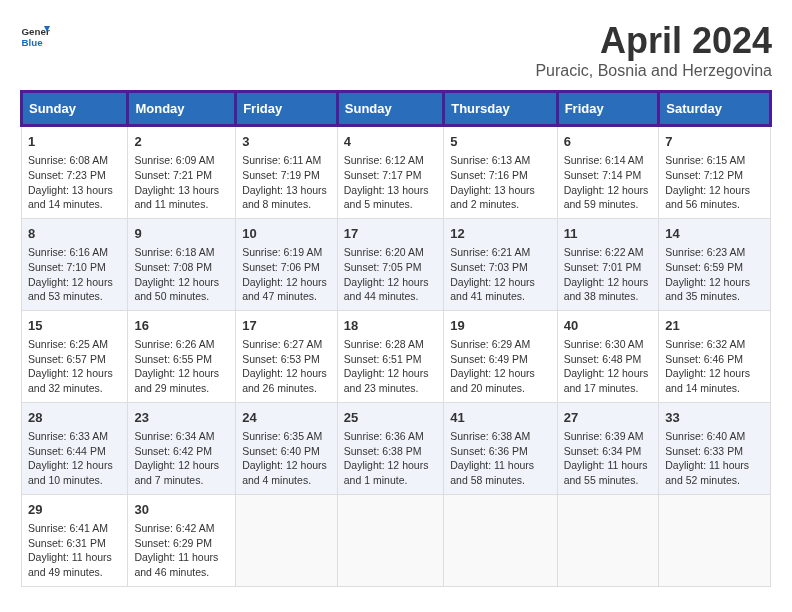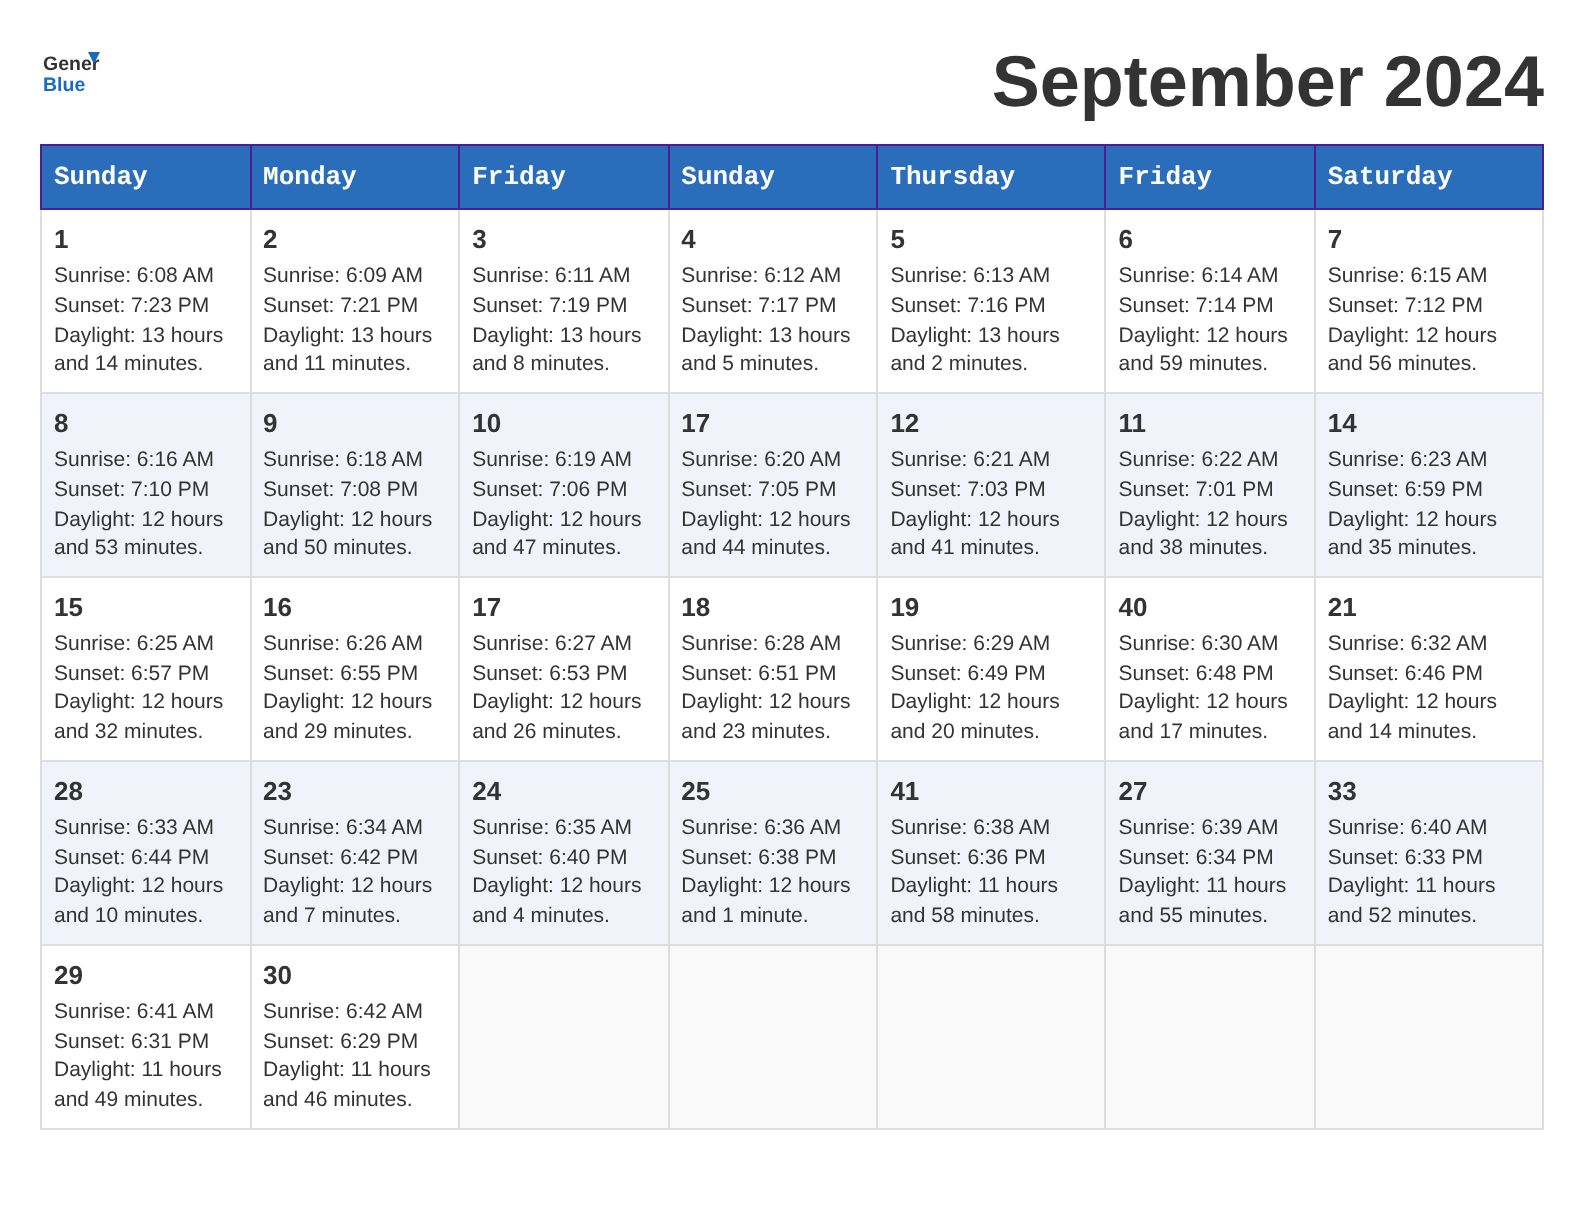--- a/index.html
+++ b/index.html
@@ -44,22 +44,21 @@
     }
     thead tr {
       background-color: #2a6ebb;
       color: #fff;
     }
     thead th {
       padding: 8px 6px;
       text-align: left;
       font-size: 13px;
       font-weight: bold;
-      border: 1px solid #4c1d95;
-      font-family: Liberation Mono, monospace;
+      border: 3px solid #4c1d95;
     }
     tbody tr {
       border-bottom: 1px solid #ccc;
     }
     tbody tr:nth-child(odd) {
       background-color: #ffffff;
     }
     tbody tr:nth-child(even) {
       background-color: #f0f4fa;
     }
@@ -86,21 +85,22 @@
 
 <div class="header-section">
   <div class="logo">
     <svg class="logo-icon" viewBox="0 0 40 40">
       <text x="2" y="20" font-size="13" font-weight="bold" fill="#333">General</text>
       <text x="2" y="34" font-size="13" font-weight="bold" fill="#1a6bbf">Blue</text>
       <polygon points="32,8 40,8 36,16" fill="#1a6bbf"></polygon>
     </svg>
   </div>
   <div class="title-section">
-    <div class="main-title">September 2024</div>
+    <div class="main-title">April 2024</div>
+    <div class="subtitle">Puracic, Bosnia and Herzegovina</div>
   </div>
 </div>
 
 <table>
   <thead>
     <tr>
     <th>Sunday</th>
         <th>Monday</th>
         <th>Friday</th>
         <th>Sunday</th>

